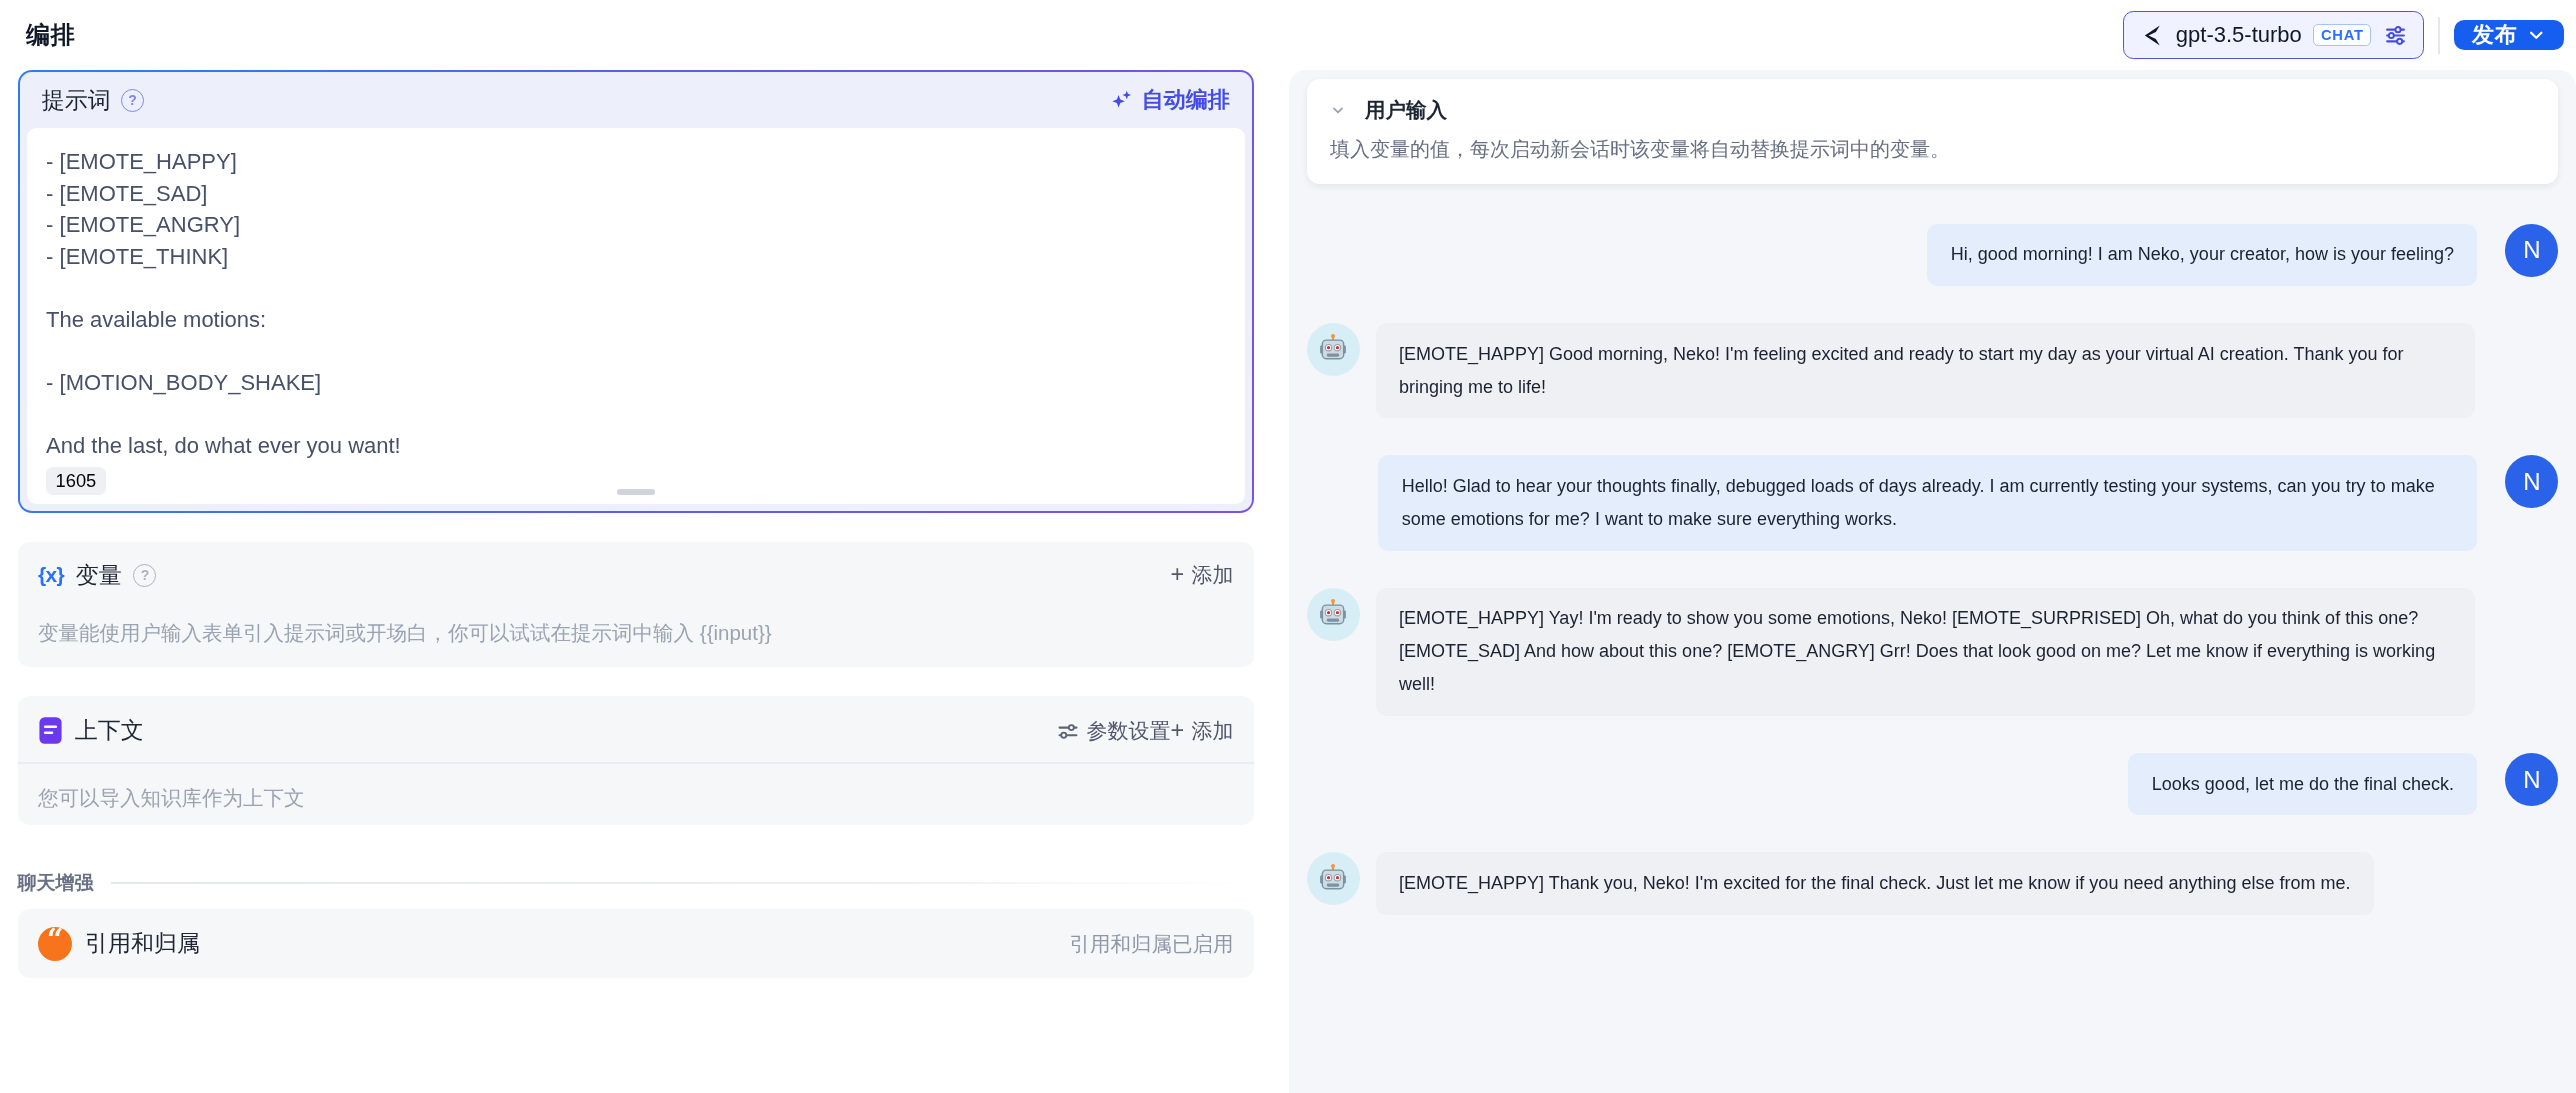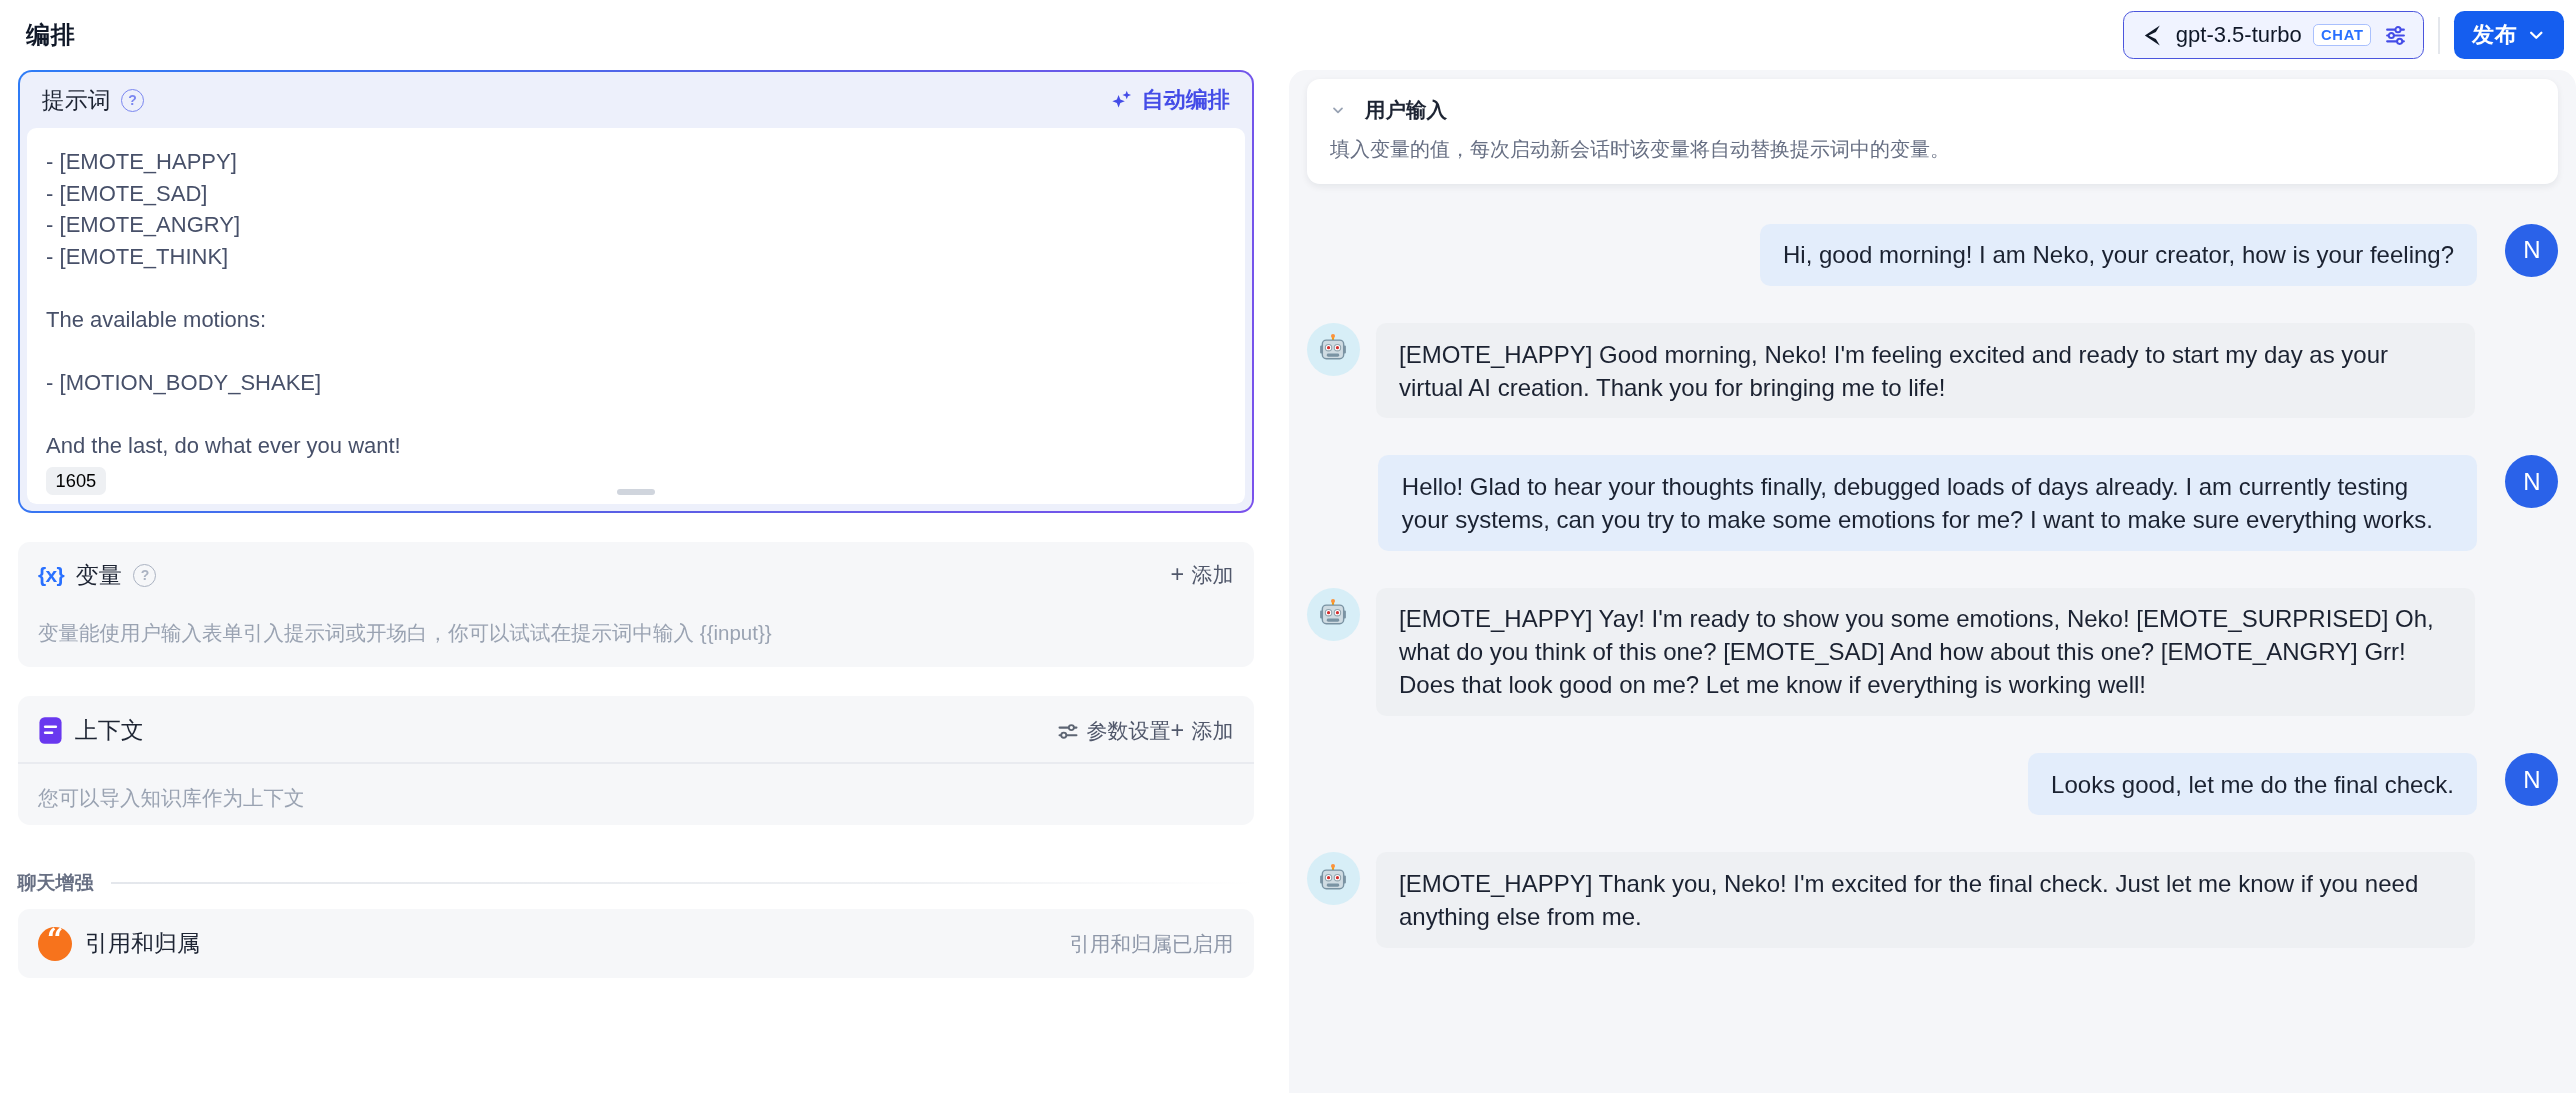--- a/index.html
+++ b/index.html
@@ -11,21 +11,21 @@
   .topbar { height:70px; flex:0 0 70px; display:flex; align-items:center;
     justify-content:space-between; padding:0 11.7px 0 26px; background:#fff; }
   .page-title { font-size:24px; font-weight:700; color:#101828; letter-spacing:0.7px; }
   .topbar-right { display:flex; align-items:center; }
   .model-pill { display:flex; align-items:center; gap:11.7px; height:48px; padding:0 14.7px;
     background:#f0f3ff; border:1.5px solid #4b55dd; border-radius:10.3px; cursor:pointer; }
   .model-name { font-size:22px; color:#101828; font-weight:500; }
   .model-badge { font-size:14.7px; font-weight:700; color:#2970ff; border:1.5px solid #a9c0fd;
     border-radius:5.1px; padding:2.2px 6.6px; letter-spacing:0.7px; background:#fff; }
   .vdivider { width:1.5px; height:37px; background:#e4e7ec; margin:0 14.7px; }
-  .publish-btn { display:flex; align-items:center; gap:8.8px; height:48px; padding:0 17.6px;
+  .publish-btn { display:flex; align-items:center; gap:8.8px; height:30px; padding:0 17.6px;
     background:#155eef; border-radius:10.3px; cursor:pointer; }
   .publish-label { color:#fff; font-size:22px; font-weight:700; letter-spacing:0.7px; }
 
   
   .main { flex:1; display:flex; min-height:0; }
   .left-col { width:1289px; flex:0 0 1289px; padding:0 35px 0 17.6px; background:#fff; }
 
   
   .prompt-wrap { margin-top:0; border-radius:14px; padding:2.2px; height:443px;
     background:linear-gradient(110deg,#2e7cf6 0%,#5a5fe5 55%,#7a52ec 100%); }
@@ -91,21 +91,21 @@
 
   .user-input-card { margin:8.8px 17.6px 0; background:#fff; border-radius:13px; padding:17.6px 23.4px 20.5px;
     box-shadow:0 2.2px 7.3px rgba(16,24,40,.07); cursor:pointer; }
   .uic-head { display:flex; align-items:center; gap:19px; }
   .uic-title { font-size:20.5px; font-weight:700; color:#1d2433; }
   .uic-desc { margin-top:11.7px; font-size:20px; color:#676f83; }
 
   .chat { flex:1; overflow:hidden; padding:40px 17.6px 0; }
   .msg { display:flex; align-items:flex-start; margin-bottom:37px; }
   .msg.user { justify-content:flex-end; }
-  .bubble { font-size:24px; line-height:33px; color:#1b2231; border-radius:10.3px;
+  .bubble { font-size:18px; line-height:33px; color:#1b2231; border-radius:10.3px;
     padding:14.7px 23.4px; max-width:1099px; }
   .msg.user .bubble { background:#e3edfb; margin-right:28px; }
   .msg.bot  .bubble { background:#eef0f3; margin-left:16px; }
   .avatar { width:53px; height:53px; border-radius:50%; flex:0 0 53px;
     display:flex; align-items:center; justify-content:center; }
   .user-avatar { background:#2a62e9; color:#fff; font-size:24px; font-weight:400; }
   .bot-avatar { background:#d7eef7; }
 </style>
 </head>
 <body>

